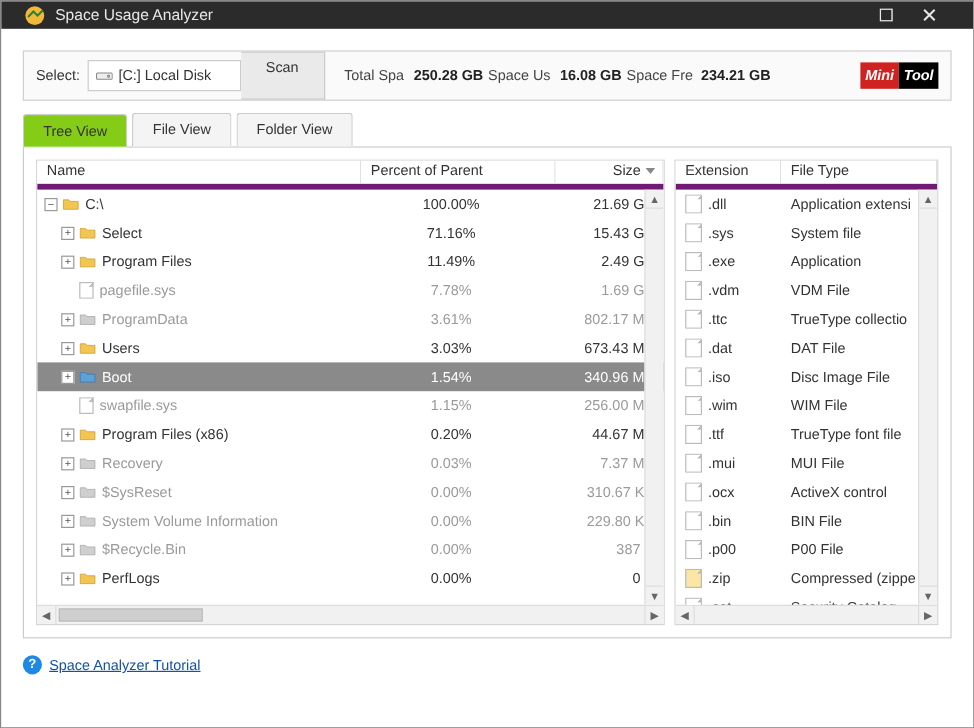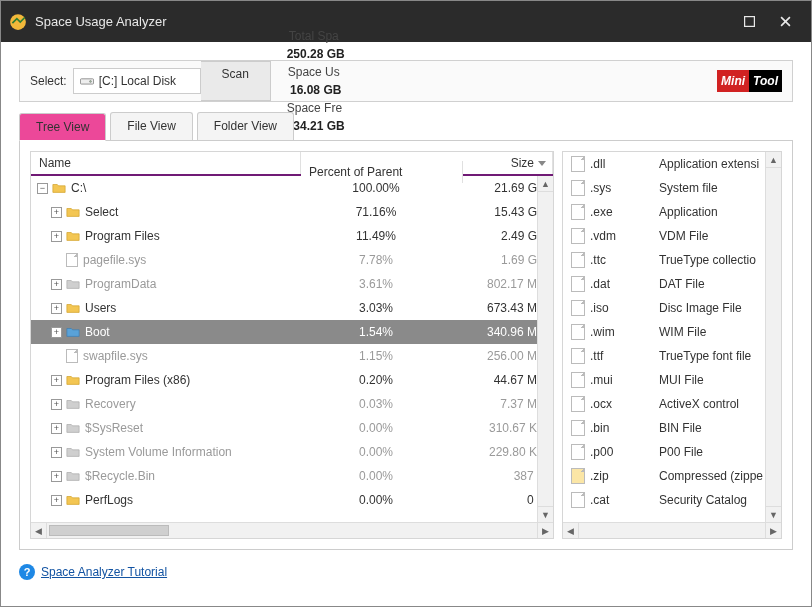--- a/index.html
+++ b/index.html
@@ -1,45 +1,45 @@
 <!DOCTYPE html>
 <html><head>
 <meta charset="utf-8">
 <style>
 * { box-sizing: border-box; margin: 0; padding: 0; }
 body { font-family: "Segoe UI", Tahoma, Arial, sans-serif; font-size: 12px; color: #333; background: #fff; width: 812px; height: 607px; overflow: hidden; border: 1px solid #888; }
 
-.titlebar { height: 41px; background: #2b2b2b; color: #e8e8e8; display: flex; align-items: center; padding: 0 8px; }
+.titlebar { height: 23px; background: #2b2b2b; color: #e8e8e8; display: flex; align-items: center; padding: 0 19px; }
 .titlebar .app-icon { width: 18px; height: 18px; margin-right: 8px; }
 .titlebar .title { font-size: 13px; flex: 1; }
 .titlebar .win-btn { width: 36px; height: 28px; display: flex; align-items: center; justify-content: center; color: #e8e8e8; }
 
 .toolbar { margin: 18px 18px 0 18px; border: 1px solid #d0d0d0; height: 42px; display: flex; align-items: center; padding: 0 10px; background: #fafafa; }
 .toolbar .lbl { margin-right: 6px; }
 .toolbar .drive-select { display: flex; align-items: center; background: #fff; border: 1px solid #ccc; height: 26px; padding: 0 6px; width: 128px; }
 .toolbar .disk-icon { width: 14px; height: 10px; margin-right: 5px; }
 .toolbar .scan-btn { height: 40px; border: 1px solid #ccc; border-left: none; background: #eaeaea; width: 70px; text-align: center; line-height: 24px; }
-.toolbar .stats { display: flex; align-items: center; gap: 4px; margin-left: 16px; font-size: 12px; flex-direction: column; }
+.toolbar .stats { display: flex; align-items: center; gap: 4px; margin-left: 16px; font-size: 12px; }
 .toolbar .statlbl { color: #444; white-space: nowrap; overflow: hidden; }
 .toolbar .statval { font-weight: 700; color: #222; margin-right: 0; white-space: nowrap; }
 .toolbar .logo { margin-left: auto; height: 22px; display: flex; align-items: center; font-family: Arial, sans-serif; font-style: italic; font-weight: 900; font-size: 12px; }
 .toolbar .logo .red { background: #d12222; color: #fff; padding: 0 4px; height: 22px; line-height: 22px; }
 .toolbar .logo .blk { background: #000; color: #fff; padding: 0 4px; height: 22px; line-height: 22px; }
 
 .tabs { display: flex; margin: 10px 18px 0 18px; position: relative; z-index: 10; }
 .tab { border: 1px solid #ccc; border-bottom: none; padding: 6px 16px; background: #f4f4f4; margin-right: 4px; border-radius: 3px 3px 0 0; position: relative; }
-.tab.active { background: #ec4899; border-bottom: 1px solid #fff; top: 1px; }
+.tab.active { background: #84cc16; border-bottom: 1px solid #fff; top: 1px; }
 
 .panel { margin: 0 18px; border: 1px solid #ccc; height: 410px; display: flex; padding: 10px; gap: 8px; background: #fff; }
 
 .grid { border: 1px solid #d6d6d6; display: flex; flex-direction: column; background: #fff; overflow: hidden; }
 .grid.left { flex: 1 1 auto; }
 .grid.right { width: 220px; }
 
-.header-row { display: flex; background: #fff; border-bottom: 3px solid #701a75; height: 24px; align-items: center; }
+.header-row { display: flex; background: #fff; border-bottom: 5px solid #701a75; height: 24px; align-items: flex-end; }
 .hcell { border-right: 1px solid #e0e0e0; padding: 4px 8px; display: flex; align-items: center; color: #333; font-weight: 400; background: #fff; white-space: nowrap; overflow: hidden; }
 .hcell.sort { position: relative; }
 .hcell.sort::after { content: ""; position: absolute; right: 6px; top: 9px; width: 0; height: 0; border-left: 4px solid transparent; border-right: 4px solid transparent; border-top: 5px solid #888; }
 .left .hcell.c1 { flex: 1 1 auto; }
 .left .hcell.c2 { width: 162px; margin-top: 18px; }
 .left .hcell.c3 { width: 90px; text-align: right; justify-content: flex-end; padding-right: 18px; }
 .right .hcell.c1 { width: 88px; }
 .right .hcell.c2 { flex: 1 1 auto; }
 
 .rows { flex: 1; overflow: hidden; position: relative; }
@@ -360,20 +360,24 @@
         </div>
     </div>
     <div class="hscroll">
         <div class="left-a">◀</div>
         <div class="thumb"></div>
         <div class="right-a">▶</div>
       </div>
   </div>
 
   <div class="grid right">
+    <div class="header-row">
+      <div class="hcell c1">Extension</div>
+      <div class="hcell c2">File Type</div>
+    </div>
     <div class="rows" id="ext-rows">
       <div class="row">
           <div class="cell c1">
             <span class="ext-icon dll"></span>
             <span>.dll</span>
           </div>
           <div class="cell c2">
             <span>Application extensi</span>
           </div>
         </div>

